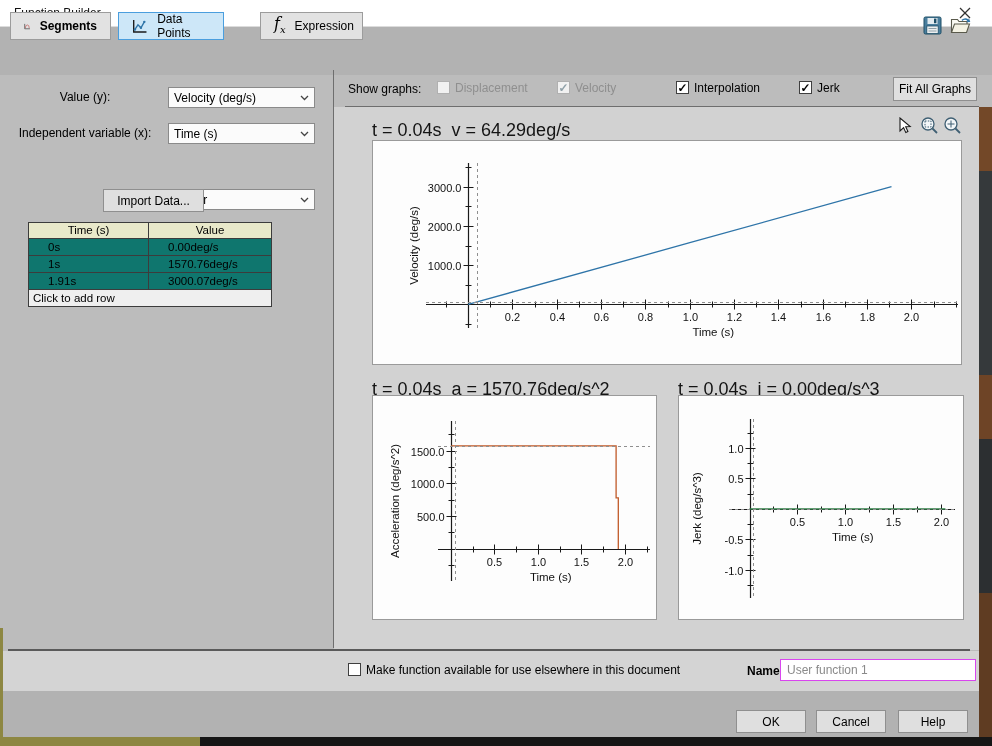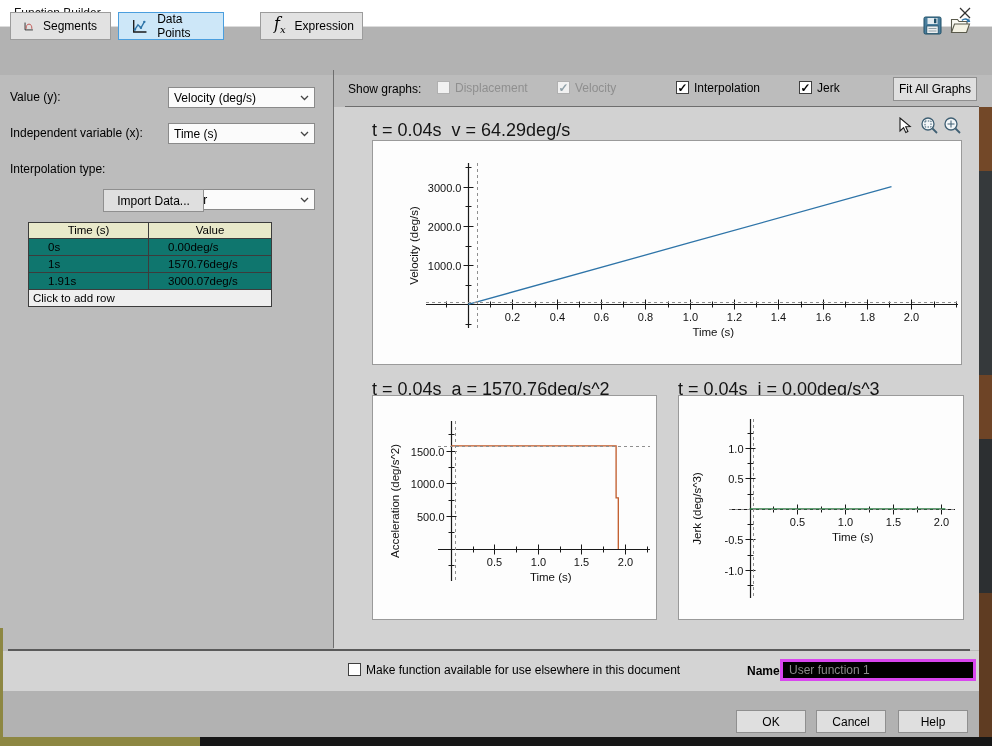--- a/index.html
+++ b/index.html
@@ -15,21 +15,21 @@
   .tb-btn{top:12px;height:28px;border:1px solid #9c9c9c;background:#e2e2e2;display:flex;align-items:center;gap:9px;padding:0 13px;font-size:12px;box-sizing:border-box;cursor:pointer;}
   .tb-btn.active{background:#cde7f8;border:1px solid #4a9ede;}
   .fx{font-family:"DejaVu Serif",serif;font-style:italic;font-size:16px;line-height:1;}
   .fx sub{font-size:10px;}
   .icon-btn{top:14px;width:23px;height:23px;display:flex;align-items:center;justify-content:center;cursor:pointer;}
   
   .graphs-bg{left:334px;top:107px;width:645px;height:543px;background:#d2d2d2;}
   .vdiv{left:333px;top:70px;width:1px;height:578px;background:#6e6e6e;}
   .hdiv1{left:345px;top:106px;width:634px;height:1px;background:#6e6e6e;}
   .hdiv2{left:8px;top:649px;width:962px;height:2px;background:#5a5a5a;}
-  .flabel{width:150px;text-align:left;font-size:12px;line-height:21px;}
+  .flabel{width:150px;text-align:center;font-size:12px;line-height:21px;}
   .dd{width:147px;height:21px;background:#fbfbfb;border:1px solid #8a8a8a;box-sizing:border-box;display:flex;align-items:center;justify-content:space-between;padding:0 5px;font-size:12px;cursor:pointer;}
   .btn{background:#dfdfdf;border:1px solid #8f8f8f;box-sizing:border-box;display:flex;align-items:center;justify-content:center;font-size:12px;cursor:pointer;}
   
   .dtable{left:28px;top:222px;width:242px;border:1px solid #3c3c3c;background:#fff;font-size:11.5px;}
   .trow{display:flex;border-bottom:1px solid #3c3c3c;}
   .trow:last-child{border-bottom:none;}
   .th{background:#e9e9ca;height:15px;line-height:15px;text-align:center;font-size:11.5px;}
   .td{height:16px;line-height:16px;padding-left:19px;box-sizing:border-box;background:#0f766e;cursor:text;}
   .c1{width:120px;border-right:1px solid #3c3c3c;box-sizing:border-box;}
   .c2{flex:1;}
@@ -39,21 +39,21 @@
   .cb{width:13px;height:13px;background:#fff;border:1px solid #3f3f3f;box-sizing:border-box;display:inline-flex;align-items:center;justify-content:center;font-size:12px;font-weight:bold;line-height:1;color:#000;}
   .cb.disabled{border-color:#b0b0b0;background:#f1f1f1;}
   .cb-label.disabled{color:#8f8f8f;}
   
   .chart-title{font-size:18px;color:#141414;white-space:pre;}
   .chart-panel{background:#fdfdfd;border:1px solid #9a9a9a;box-sizing:border-box;}
   svg text{font-family:"Liberation Sans",sans-serif;}
   
   .footrow{left:0;top:651px;width:992px;height:40px;background:#d4d4d4;}
   .btnrow{left:0;top:691px;width:992px;height:46px;background:#b2b2b2;}
-  .name-input{left:780px;top:659px;width:196px;height:22px;box-sizing:border-box;background:#000000;border:3px solid #d946ef;color:#8a8a8a;font-size:12px;font-family:"Liberation Sans",sans-serif;padding:0 6px;}
+  .name-input{left:780px;top:659px;width:196px;height:22px;box-sizing:border-box;background:#ffffff;border:1px solid #d946ef;color:#8a8a8a;font-size:12px;font-family:"Liberation Sans",sans-serif;padding:0 6px;}
   .foot-label{font-size:12px;}
   .dark-right{left:979px;top:107px;width:13px;height:639px;
     background:linear-gradient(180deg,#734828 0%,#734828 10%,#35393b 10%,#35393b 42%,#6e4426 42%,#6e4426 52%,#2c2f31 52%,#2c2f31 76%,#5f3c22 76%,#5f3c22 100%);}
   .dark-bottom{left:200px;top:737px;width:792px;height:9px;background:#161616;}
   .olive-bottom{left:0;top:737px;width:200px;height:9px;background:#8d8742;}
   .olive-left{left:0;top:628px;width:3px;height:110px;background:#8d8742;}
 </style>
 </head>
 <body>
 
@@ -62,21 +62,21 @@
   <div class="abs titlebar"></div>
   <div class="abs wtitle">Function Builder</div>
   <div class="abs closebtn">
     <svg width="12" height="12" viewBox="0 0 12 12">
       <line x1="1" y1="1" x2="11" y2="11" stroke="#333" stroke-width="1.2"></line>
       <line x1="11" y1="1" x2="1" y2="11" stroke="#333" stroke-width="1.2"></line>
     </svg>
   </div>
 
   <div class="abs toolbar"></div>
-  <div class="abs tb-btn" style="left:10px;width:101px;">
+  <div class="abs tb-btn" style="left:10px;width:101px;font-weight:bold;">
     <svg width="19" height="17" viewBox="0 0 19 17">
       <path d="M2 1 L2 15 L17 15" stroke="#1a1a1a" stroke-width="1.6" fill="none"></path>
       <path d="M4 13 Q4 4 9.5 4 Q15 4 15 13" stroke="#c0504d" stroke-width="1.8" fill="none"></path>
     </svg>
     <span>Segments</span>
   </div>
   <div class="abs tb-btn active" style="left:118px;width:106px;">
     <svg width="19" height="17" viewBox="0 0 19 17">
       <path d="M2 1 L2 15 L17 15" stroke="#1a1a1a" stroke-width="1.6" fill="none"></path>
       <path d="M3.5 12 L7 6.5 L10.5 10 L14.5 3" stroke="#2e74a8" stroke-width="1.6" fill="none"></path>
@@ -115,21 +115,20 @@
         <path d="M1 1 L4.5 4.5 L8 1" stroke="#444" stroke-width="1.3" fill="none"></path>
       </svg>
   </div>
   <div class="abs flabel" style="left:10px;top:123px;">Independent variable (x):</div>
   <div class="abs dd" style="left:168px;top:123px;">
     <span>Time (s)</span>
     <svg width="9" height="6" viewBox="0 0 9 6">
         <path d="M1 1 L4.5 4.5 L8 1" stroke="#444" stroke-width="1.3" fill="none"></path>
       </svg>
   </div>
-  <div class="abs flabel" style="left:10px;top:159px;">Interpolation type:</div>
   <div class="abs dd" style="left:168px;top:159px;margin-top:30px;">
     <span>Linear</span>
     <svg width="9" height="6" viewBox="0 0 9 6">
         <path d="M1 1 L4.5 4.5 L8 1" stroke="#444" stroke-width="1.3" fill="none"></path>
       </svg>
   </div>
   <div class="abs btn" style="left:103px;top:189px;width:101px;height:23px;">Import Data...</div>
 
   <div class="abs dtable">
     <div class="trow">

